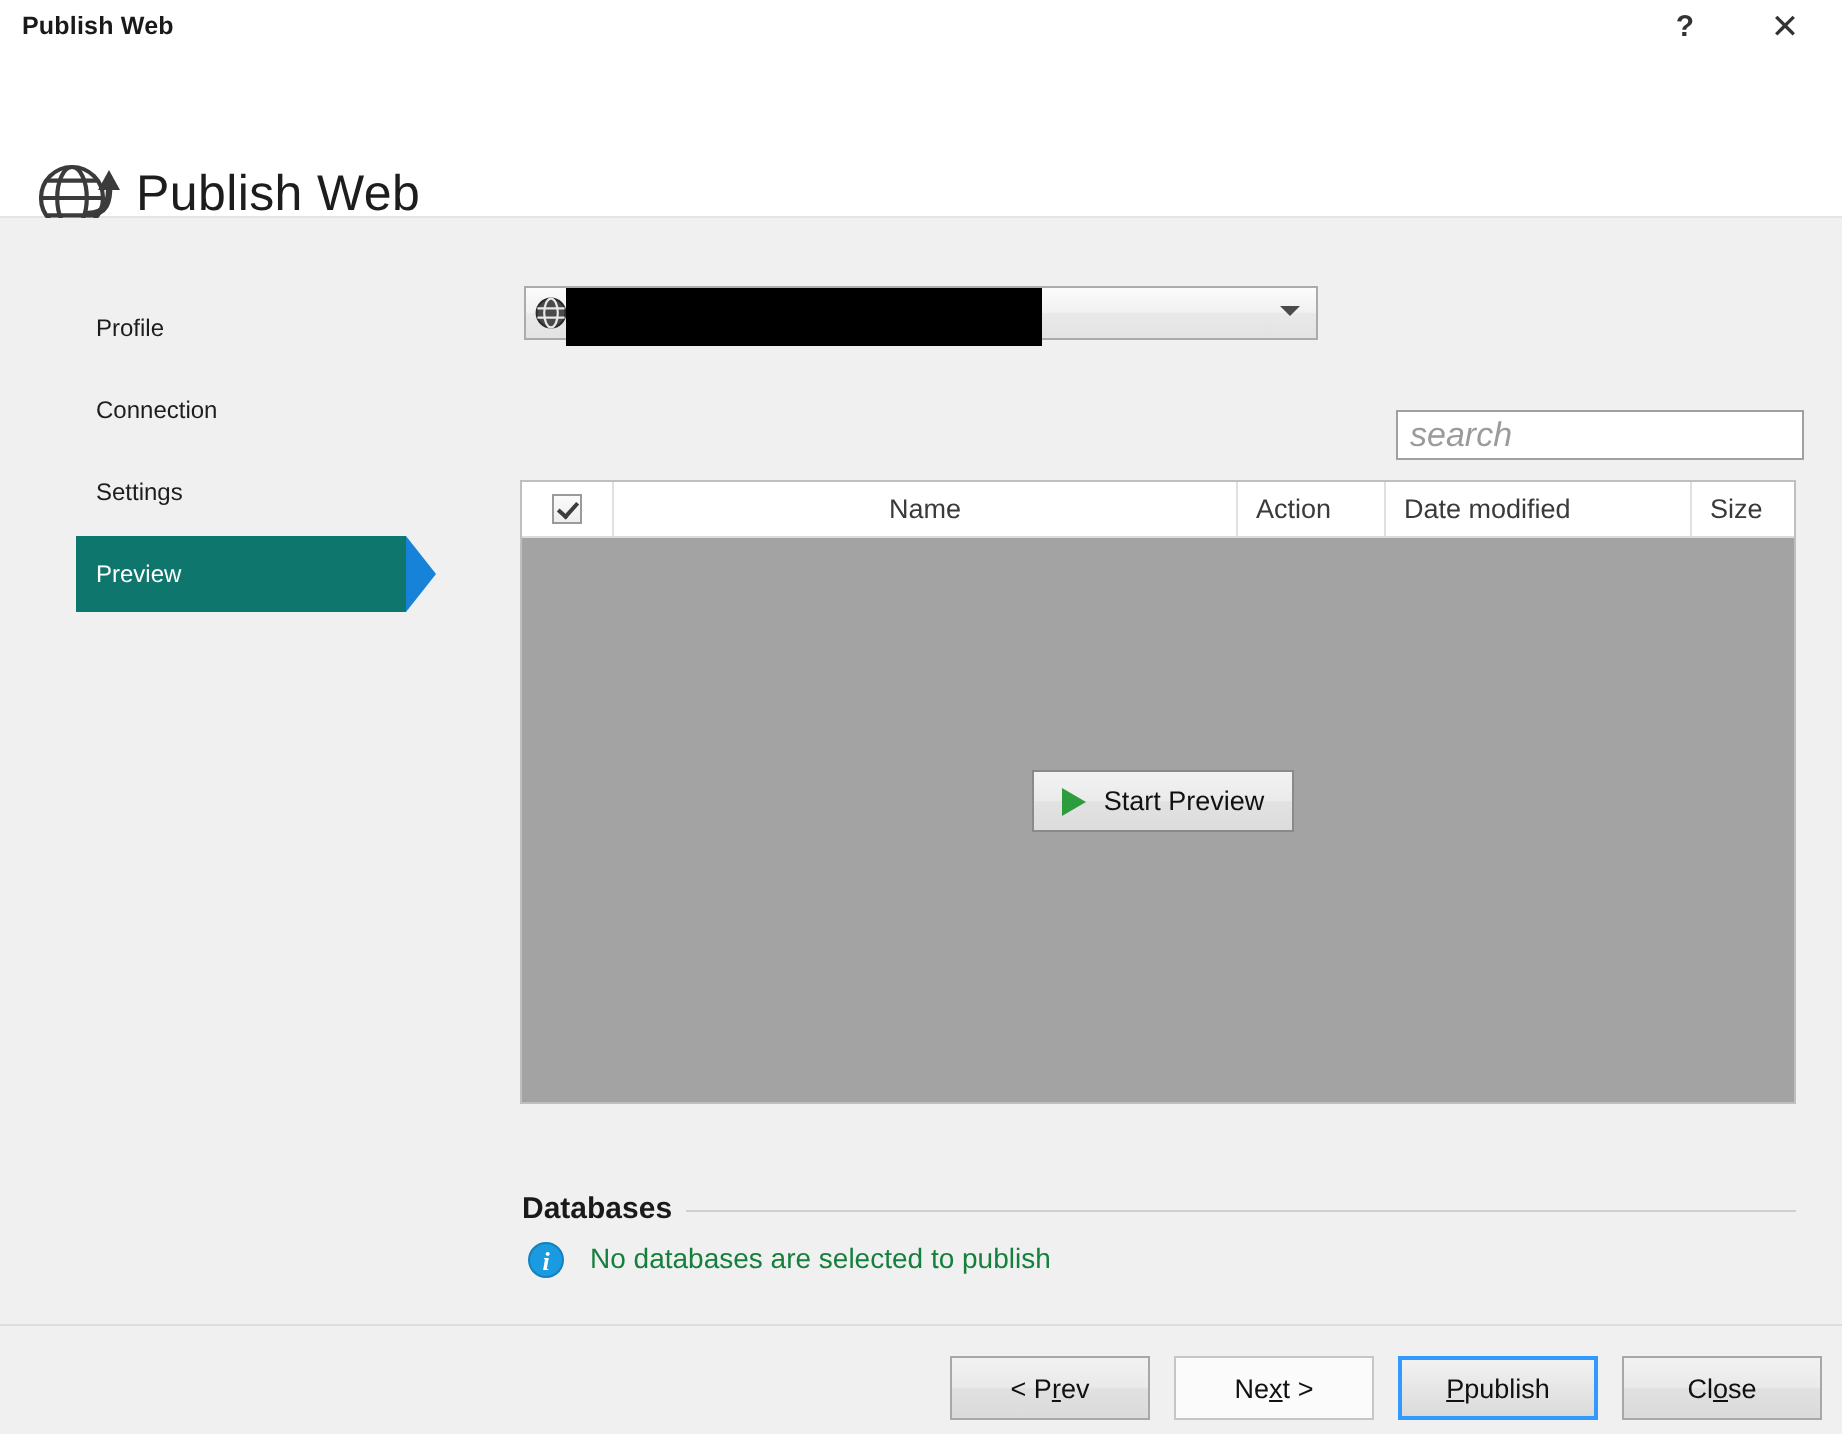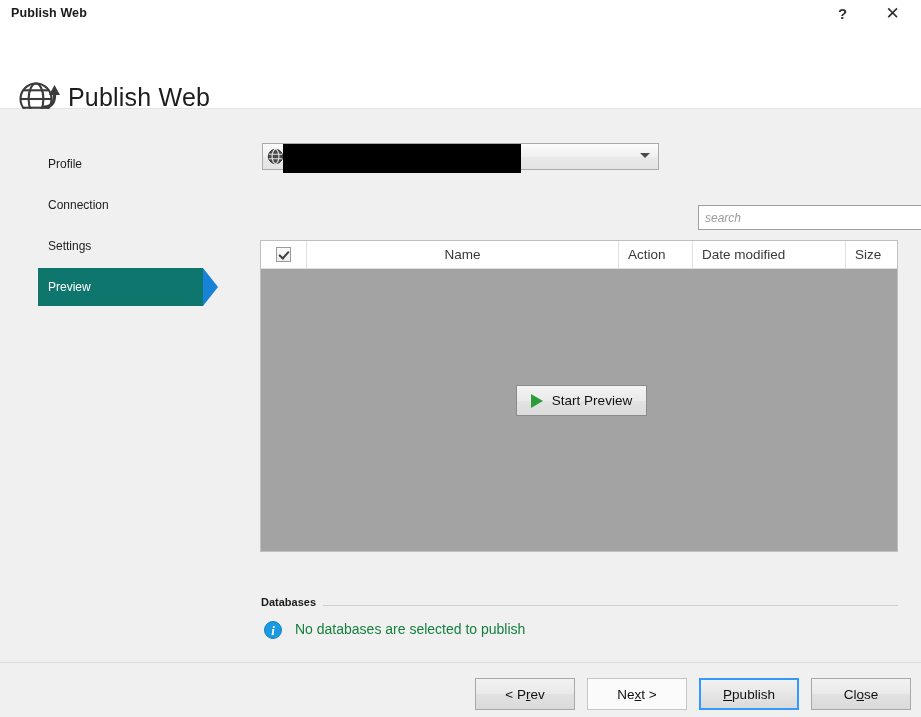--- a/index.html
+++ b/index.html
@@ -150,26 +150,26 @@
     position: absolute;
     left: 32px; top: 208px;
     font-size: 13px;
     font-weight: bold;
     color: #1a1a1a;
     white-space: nowrap;
   }
   .search-box {
     position: absolute;
     left: 468px; top: 96px;
-    width: 224px; height: 25px;
+    width: 204px; height: 25px;
     border: 1px solid #a0a0a0;
     background: #ffffff;
     box-sizing: border-box;
     font-family: "Liberation Sans", sans-serif;
-    font-size: 12px;
+    font-size: 17px;
     font-style: italic;
     color: #737373;
     padding: 0 6px;
     outline: none;
   }
   .search-box::placeholder { color: #9b9b9b; font-style: italic; }
 
   
   .list-panel {
     position: absolute;
@@ -243,21 +243,21 @@
     width: 0; height: 0;
     border-top: 7px solid transparent;
     border-bottom: 7px solid transparent;
     border-left: 12px solid #2d9c3c;
   }
 
   
   .group-title {
     position: absolute;
     left: 31px; top: 487px;
-    font-size: 11px;
+    font-size: 15px;
     font-weight: bold;
     color: #1a1a1a;
     background: #f0f0f0;
     padding-right: 7px;
     z-index: 2;
   }
   .group-rule {
     position: absolute;
     left: 31px; top: 496px;
     width: 637px; height: 1px;

